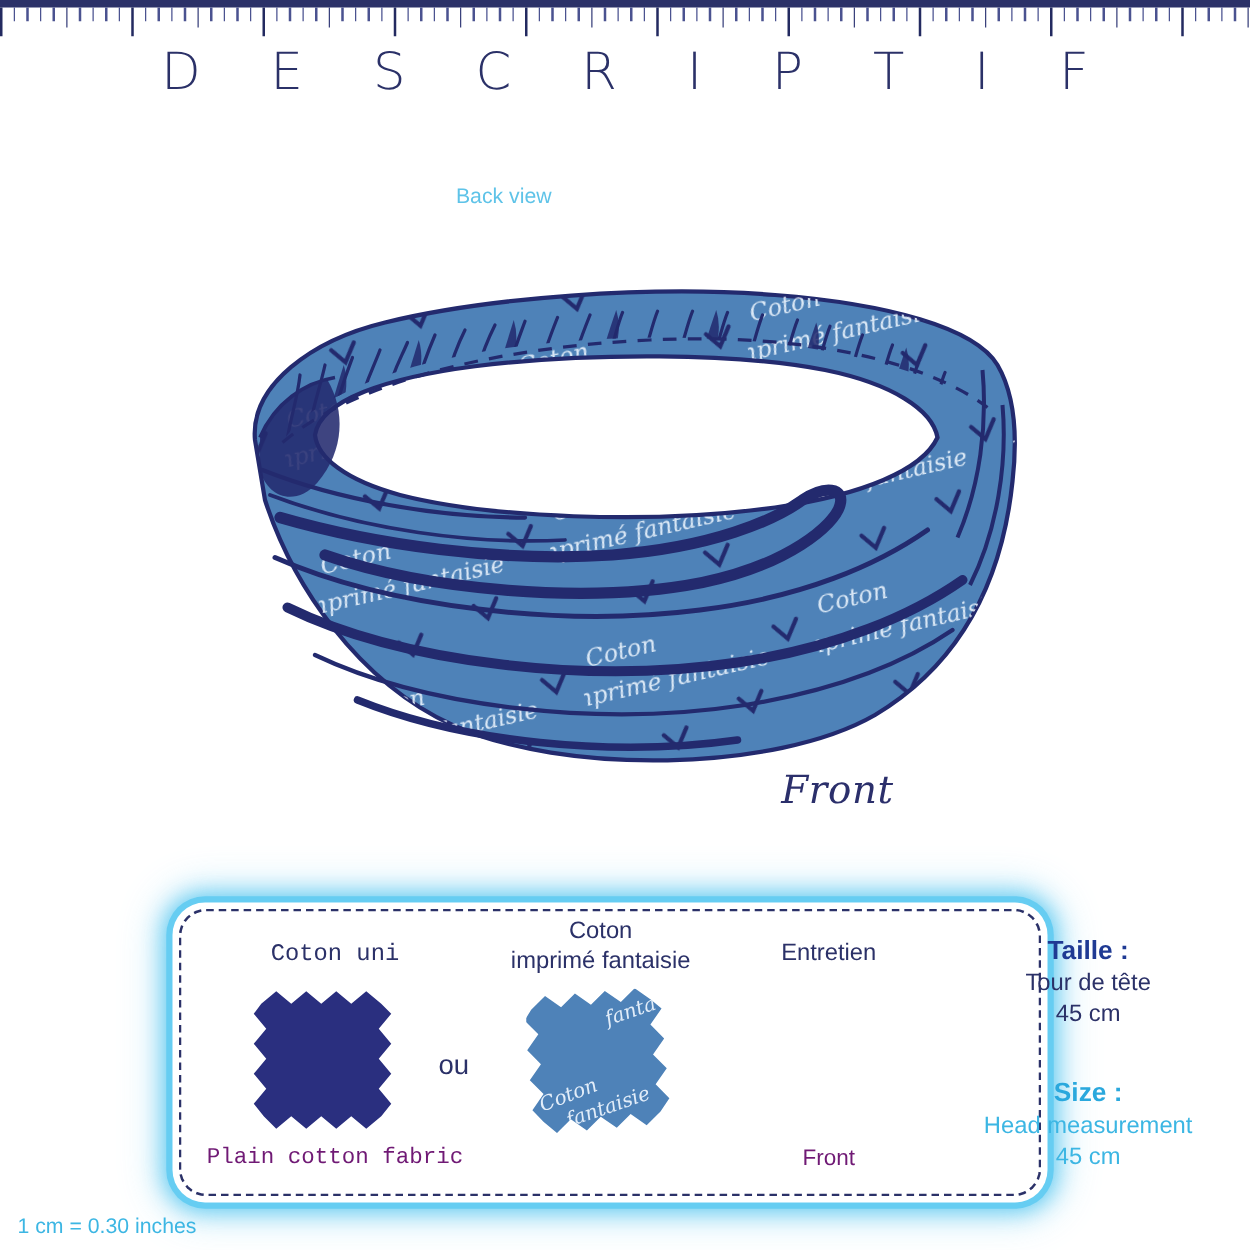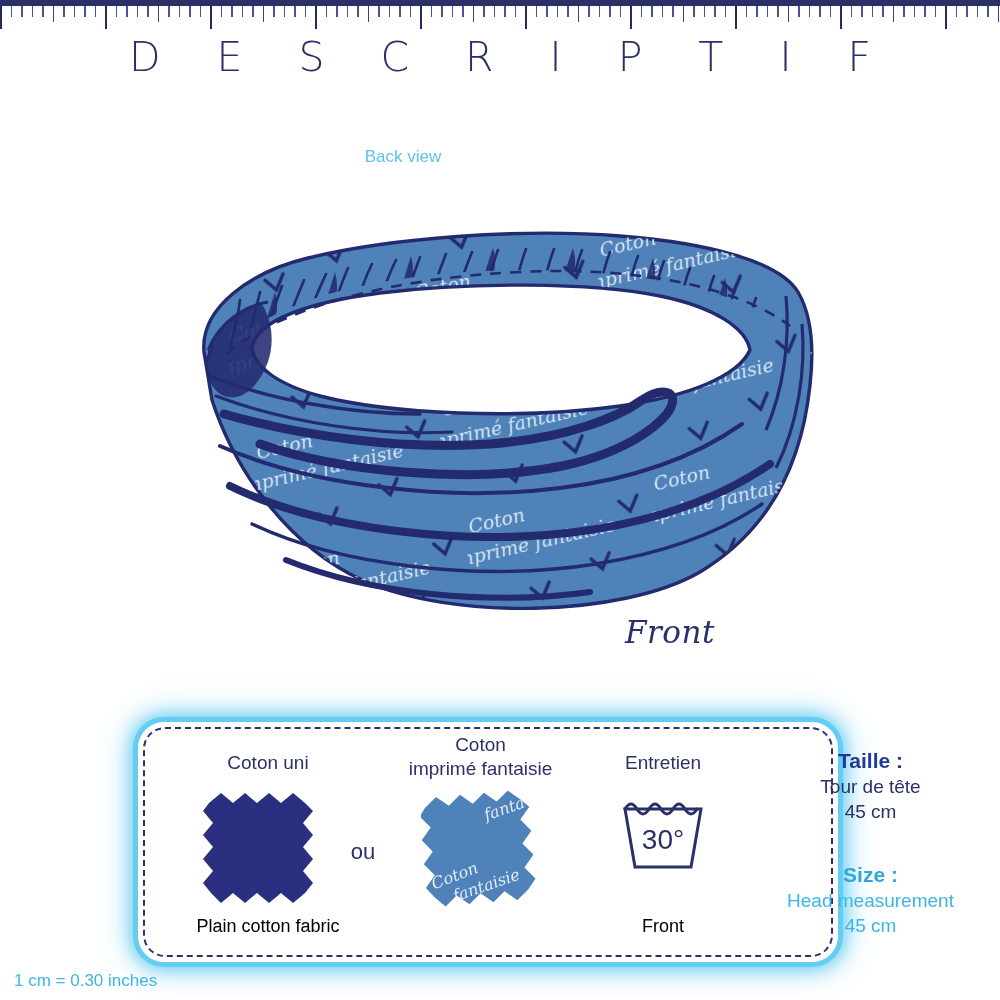--- a/index.html
+++ b/index.html
@@ -62,27 +62,27 @@
     border:2px dashed #2b3168;border-radius:22px;background:#fff;
   }
   .panel-col{position:absolute;top:0;bottom:0;}
 
   .col-head{
     position:absolute;left:0;width:100%;text-align:center;
     color:#2b3168;font-size:19px;line-height:24px;
   }
   .col-foot{
     position:absolute;left:0;width:100%;text-align:center;
-    color:#000000;font-size:18px;line-height:22px;
+    color:#701a75;font-size:18px;line-height:22px;
   }
 
   
   .swatch{position:absolute;}
   .swatch svg{display:block;}
-  #col-plain{left:18px;width:210px;}
+  #col-plain{left:18px;width:210px;font-family:Liberation Mono, monospace;}
   #col-printed{left:228px;width:215px;}
   #col-care{left:443px;width:150px;}
   #col-size{left:593px;width:265px;}
 
   #ou-text{
     position:absolute;left:196px;top:110px;width:44px;text-align:center;
     color:#2b3168;font-size:22px;
   }
 
   #wash-icon{position:absolute;left:27px;top:68px;width:96px;height:80px;}
@@ -383,27 +383,20 @@
                 <text x="10" y="94" transform="rotate(-16 10 94)">Coton</text>
                 <text x="30" y="108" transform="rotate(-14 30 108)">fantaisie</text>
               </g>
             </g>
           </svg>
         </div>
       </div>
 
       <div class="panel-col" id="col-care">
         <div class="col-head" style="top:22px;">Entretien</div>
-        <div id="wash-icon">
-          <svg width="96" height="80" viewBox="0 0 96 80" xmlns="http://www.w3.org/2000/svg">
-            <path d="M10 12 L86 12 L76 70 L20 70 Z" fill="none" stroke="#2b3168" stroke-width="3"></path>
-            <path d="M10 12 q6 -10 12 0 q6 10 12 0 q6 -10 12 0 q6 10 12 0 q6 -10 12 0 q6 10 12 0" fill="none" stroke="#2b3168" stroke-width="3" stroke-linecap="round"></path>
-            <text x="48" y="52" text-anchor="middle" font-family="Liberation Sans, sans-serif" font-size="28" fill="#2b3168">30°</text>
-          </svg>
-        </div>
         <div class="col-foot" style="bottom:18px;">Front</div>
       </div>
 
       <div class="panel-col" id="col-size">
         <div class="size-block" style="top:18px;">
           <div class="size-title-fr">Taille :</div>
           <div class="size-line-fr">Tour de tête</div>
           <div class="size-line-fr">45 cm</div>
         </div>
         <div class="size-block" style="top:132px;">

